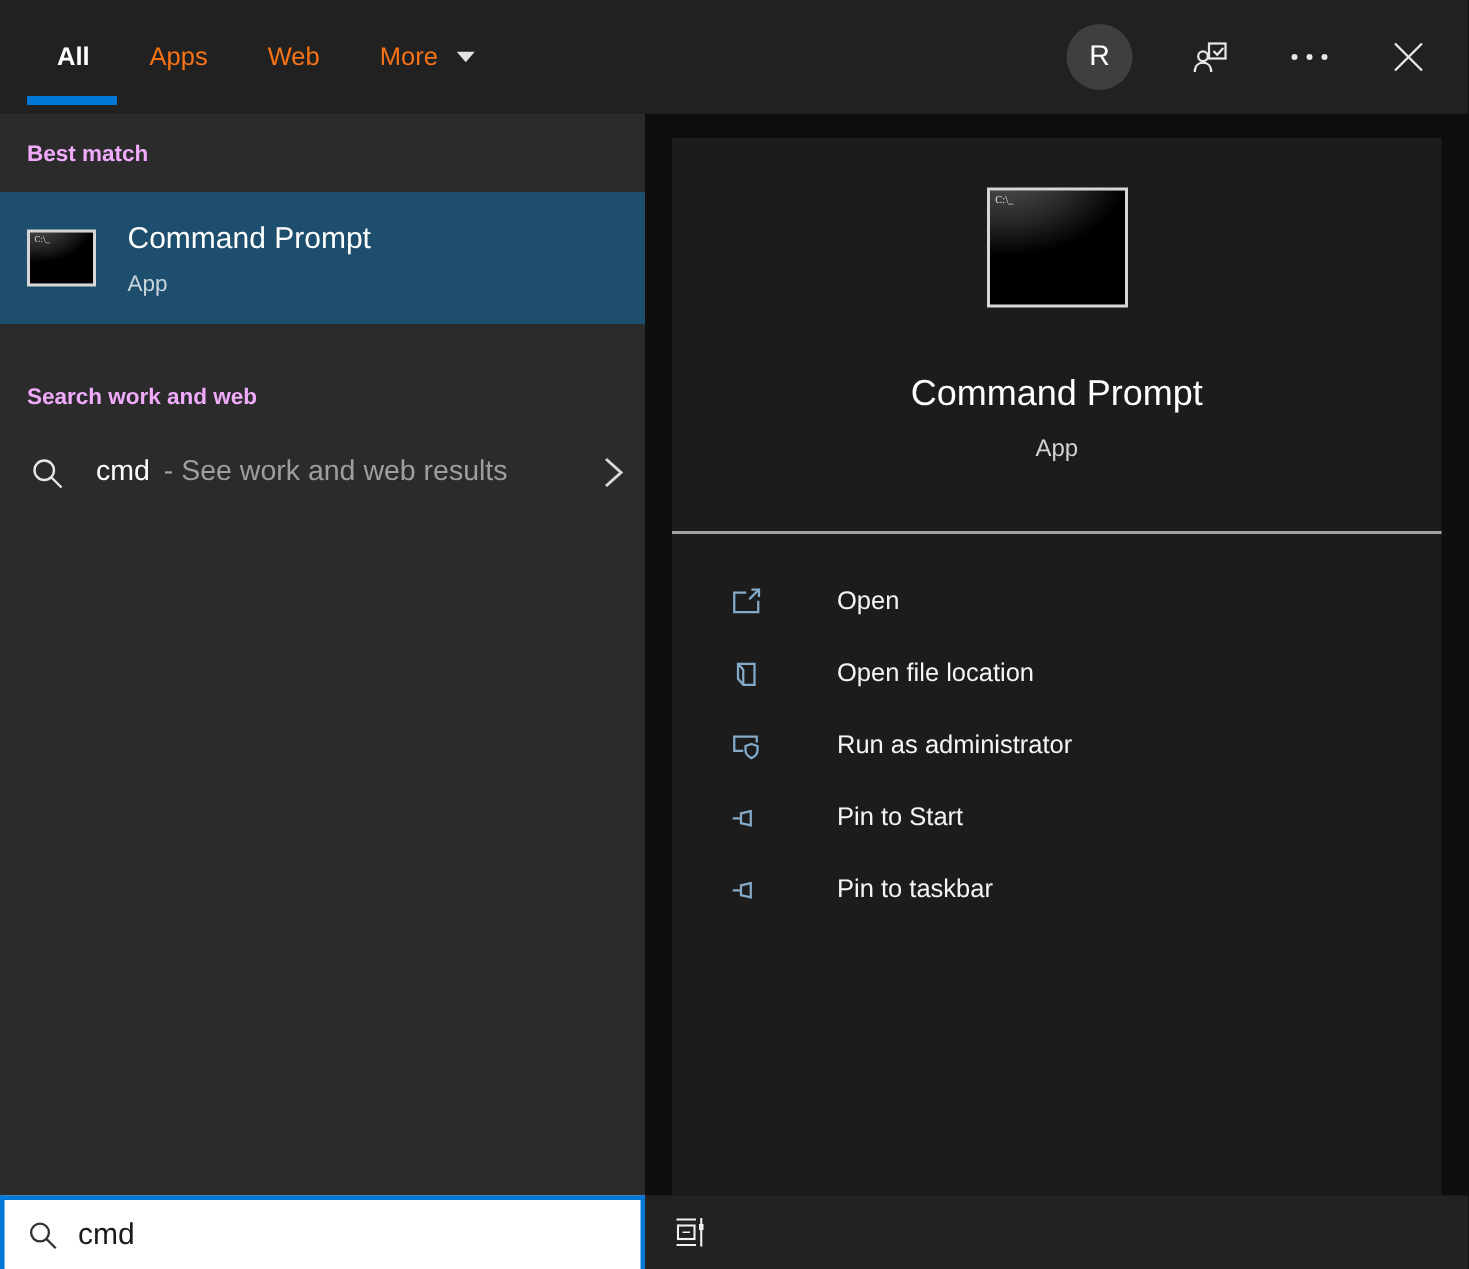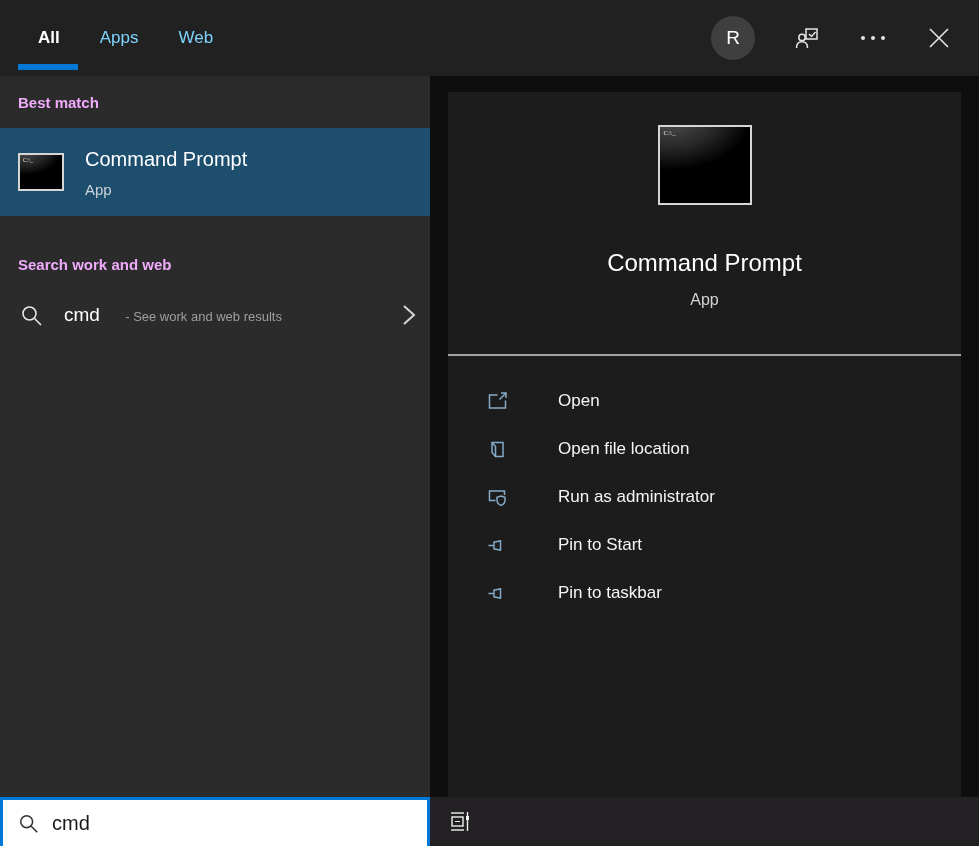--- a/index.html
+++ b/index.html
@@ -13,21 +13,21 @@
   }
 
   
   .topbar {
     position:absolute; left:0; top:0; width:979px; height:76px;
     background:#212121; display:flex; align-items:center; z-index:5;gap:12px;
   }
   .tabs { display:flex; gap:40px; padding-left:38px; height:100%; align-items:center; }
   .tab {
     position:relative; height:100%; display:flex; align-items:center;
-    font-size:17px; color:#7dd3fc; cursor:default; white-space:nowrap;
+    font-size:17px; color:#f97316; cursor:default; white-space:nowrap;
   }
   .tab.active { color:#ffffff; font-weight:bold; }
   .tab.active::after {
     content:""; position:absolute; left:-20px; right:-18px; bottom:6px;
     height:6px; background:#0078d7;
   }
   .tab .dd { margin-left:12px; display:inline-flex; }
   .topbar-right {
     margin-left:auto; display:flex; align-items:center; gap:38px; padding-right:26px;
   }
@@ -65,21 +65,21 @@
   .best-match-title { font-size:20px; color:#ffffff; line-height:26px; }
   .best-match-sub { font-size:15px; color:#c9d3da; margin-top:9px; }
 
   .web-header { margin-top:22px;padding-left:18px; }
   .web-row {
     margin-top:6px; height:50px; display:flex; align-items:center;
     padding:0 14px 0 20px;
   }
   .web-row .texts { margin-left:21px; font-size:19px; white-space:nowrap; }
   .web-query { color:#ffffff; }
-  .web-suffix { color:#9e9e9e; font-size:13px; margin-left:20px; }
+  .web-suffix { color:#9e9e9e; font-size:19px; margin-left:4px; }
   .web-row .chev { margin-left:auto; display:inline-flex; }
 
   
   .right-panel {
     position:absolute; left:430px; top:76px; width:549px; height:721px;
     background:#0e0e0e;
   }
   .preview-card {
     position:absolute; left:18px; top:16px; width:513px; height:705px;
     background:#1c1c1c; display:flex; flex-direction:column; align-items:center;
@@ -126,20 +126,28 @@
 <div class="topbar">
   <div class="tabs">
     <div class="tab active">
       <span>All</span>
     </div>
     <div class="tab">
       <span>Apps</span>
     </div>
     <div class="tab">
       <span>Web</span>
+    </div>
+    <div class="tab">
+      <span>More</span>
+      <span class="dd">
+        <svg width="13" height="8" viewBox="0 0 13 8">
+            <path d="M0.5 0.5 H12.5 L6.5 7.5 Z" fill="#e2e2e2"></path>
+          </svg>
+      </span>
     </div>
   </div>
   <div class="topbar-right">
     <div class="avatar">
       <span>R</span>
     </div>
     <span class="tb-icon">
       <svg width="27" height="27" viewBox="0 0 27 27" fill="none" stroke="#e6e6e6" stroke-width="1.5">
         <rect x="12" y="4" width="11" height="10"></rect>
         <path d="M15 9 l2.5 2.5 L21.5 7"></path>

